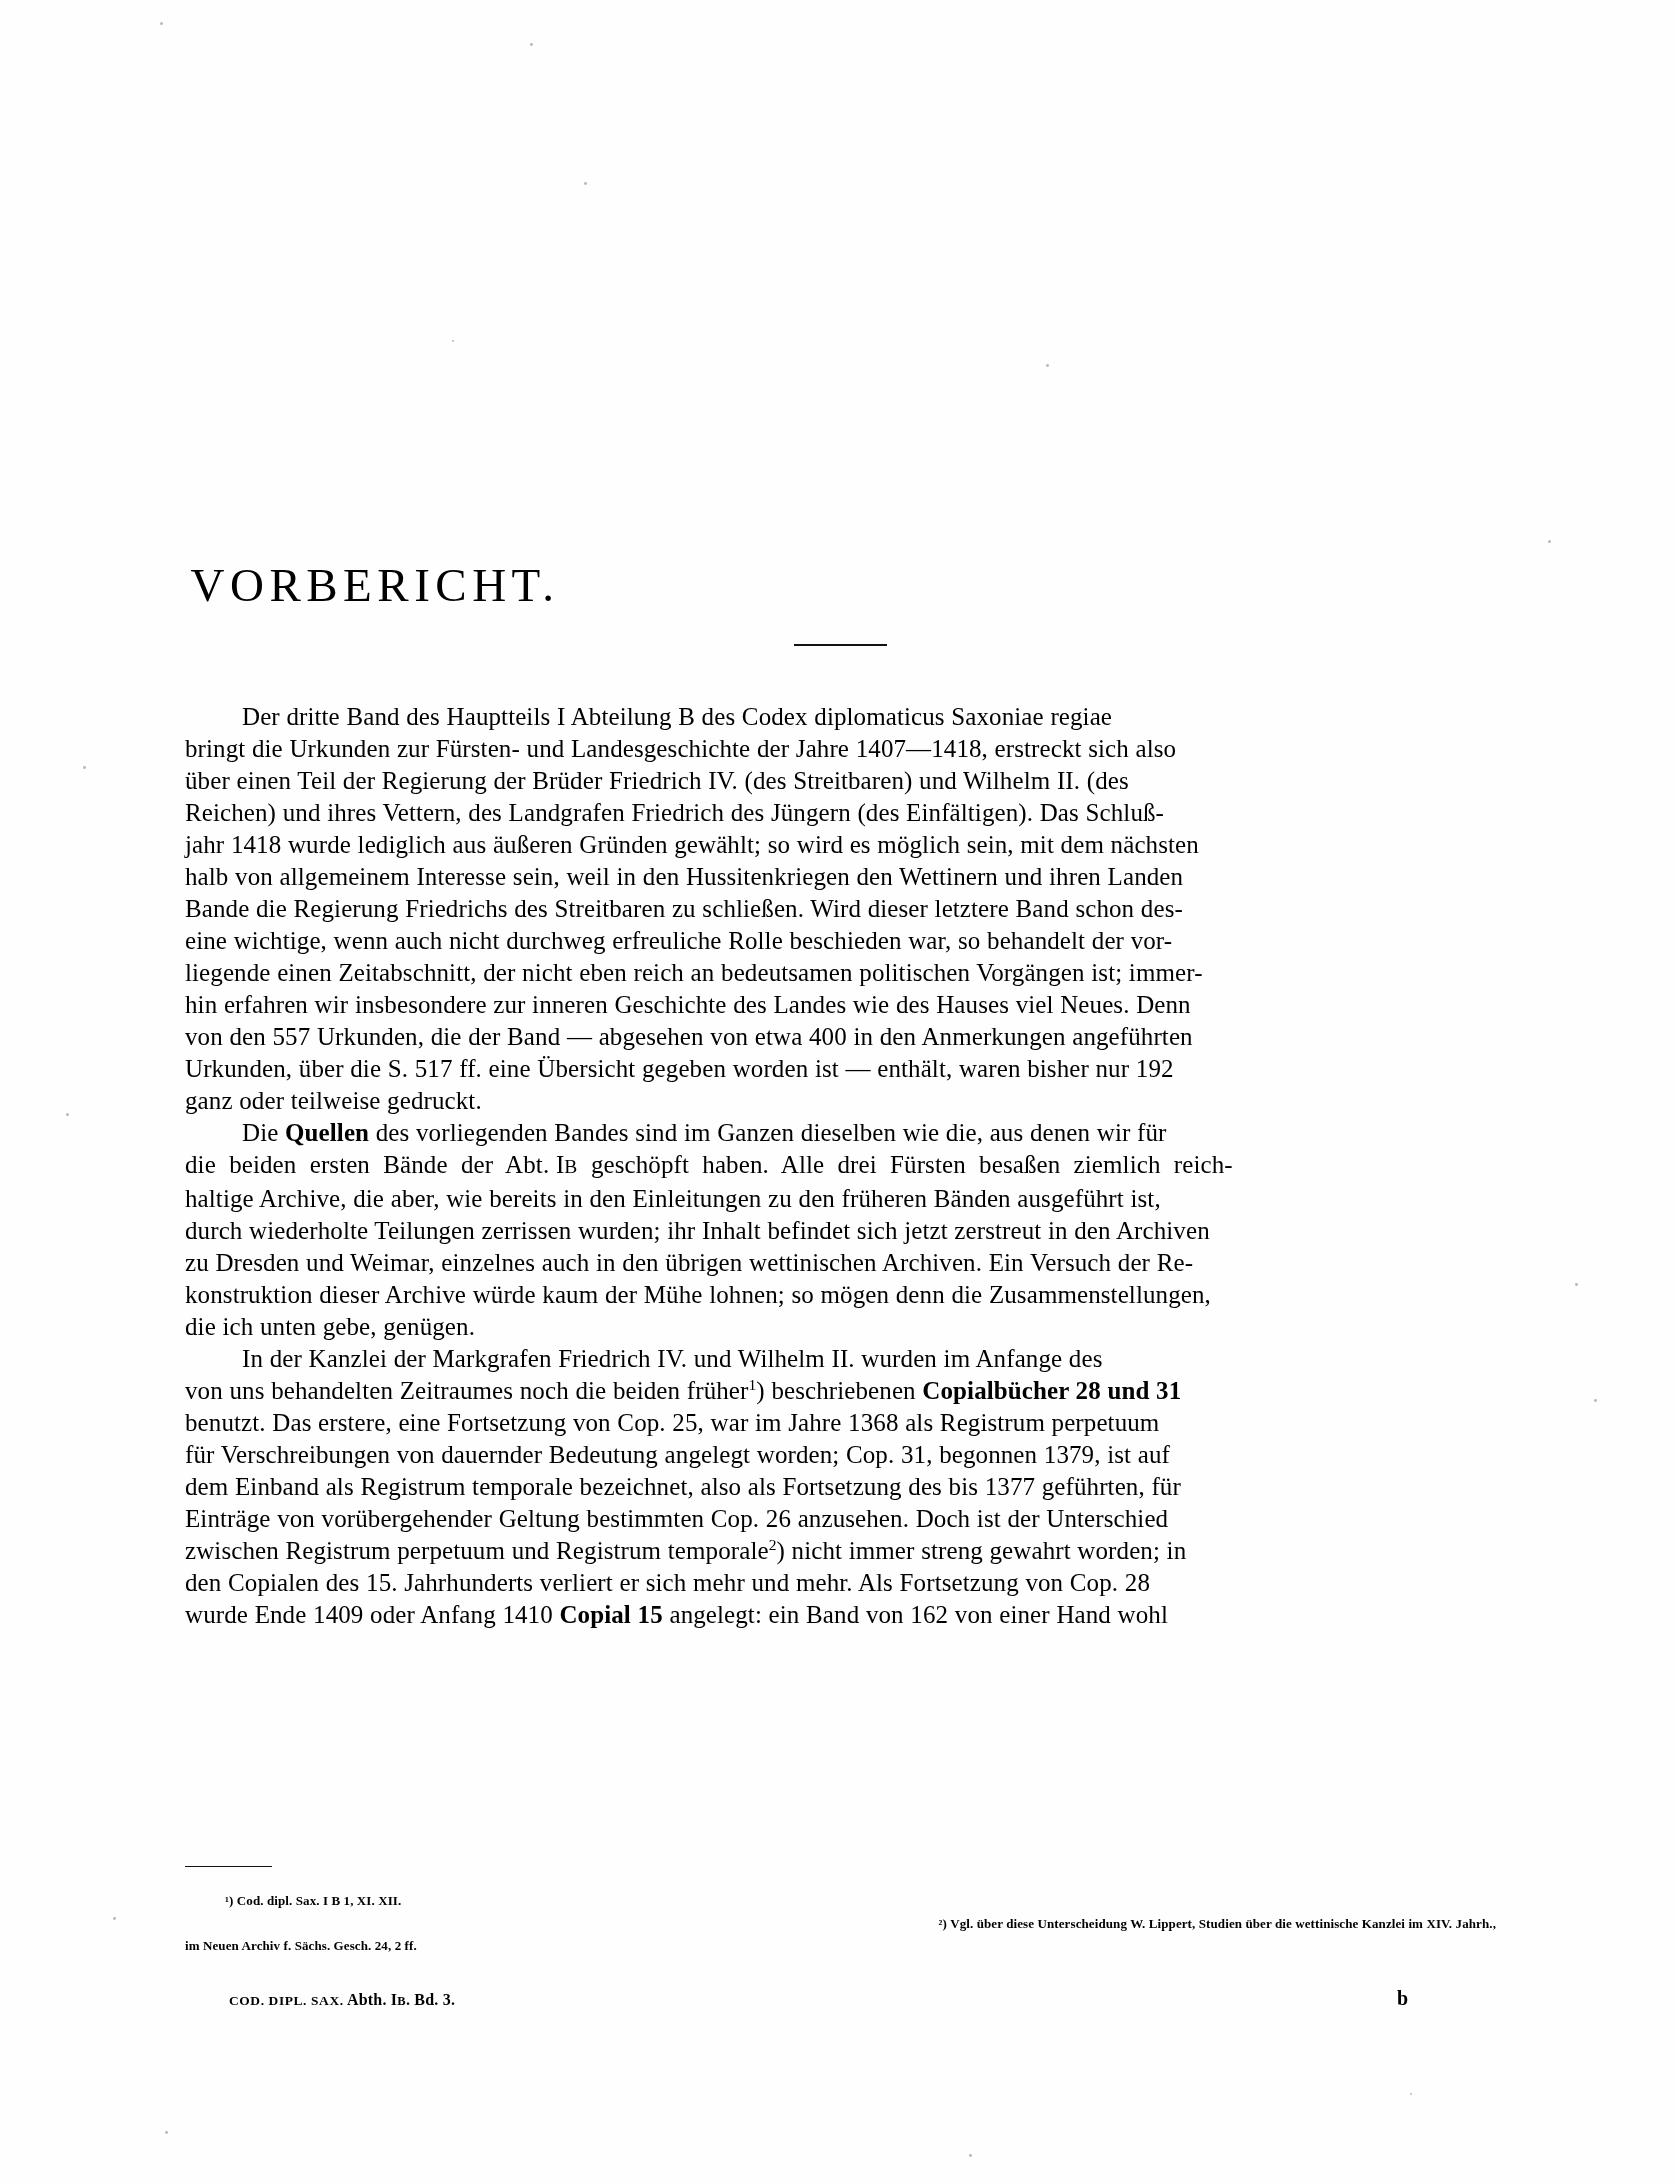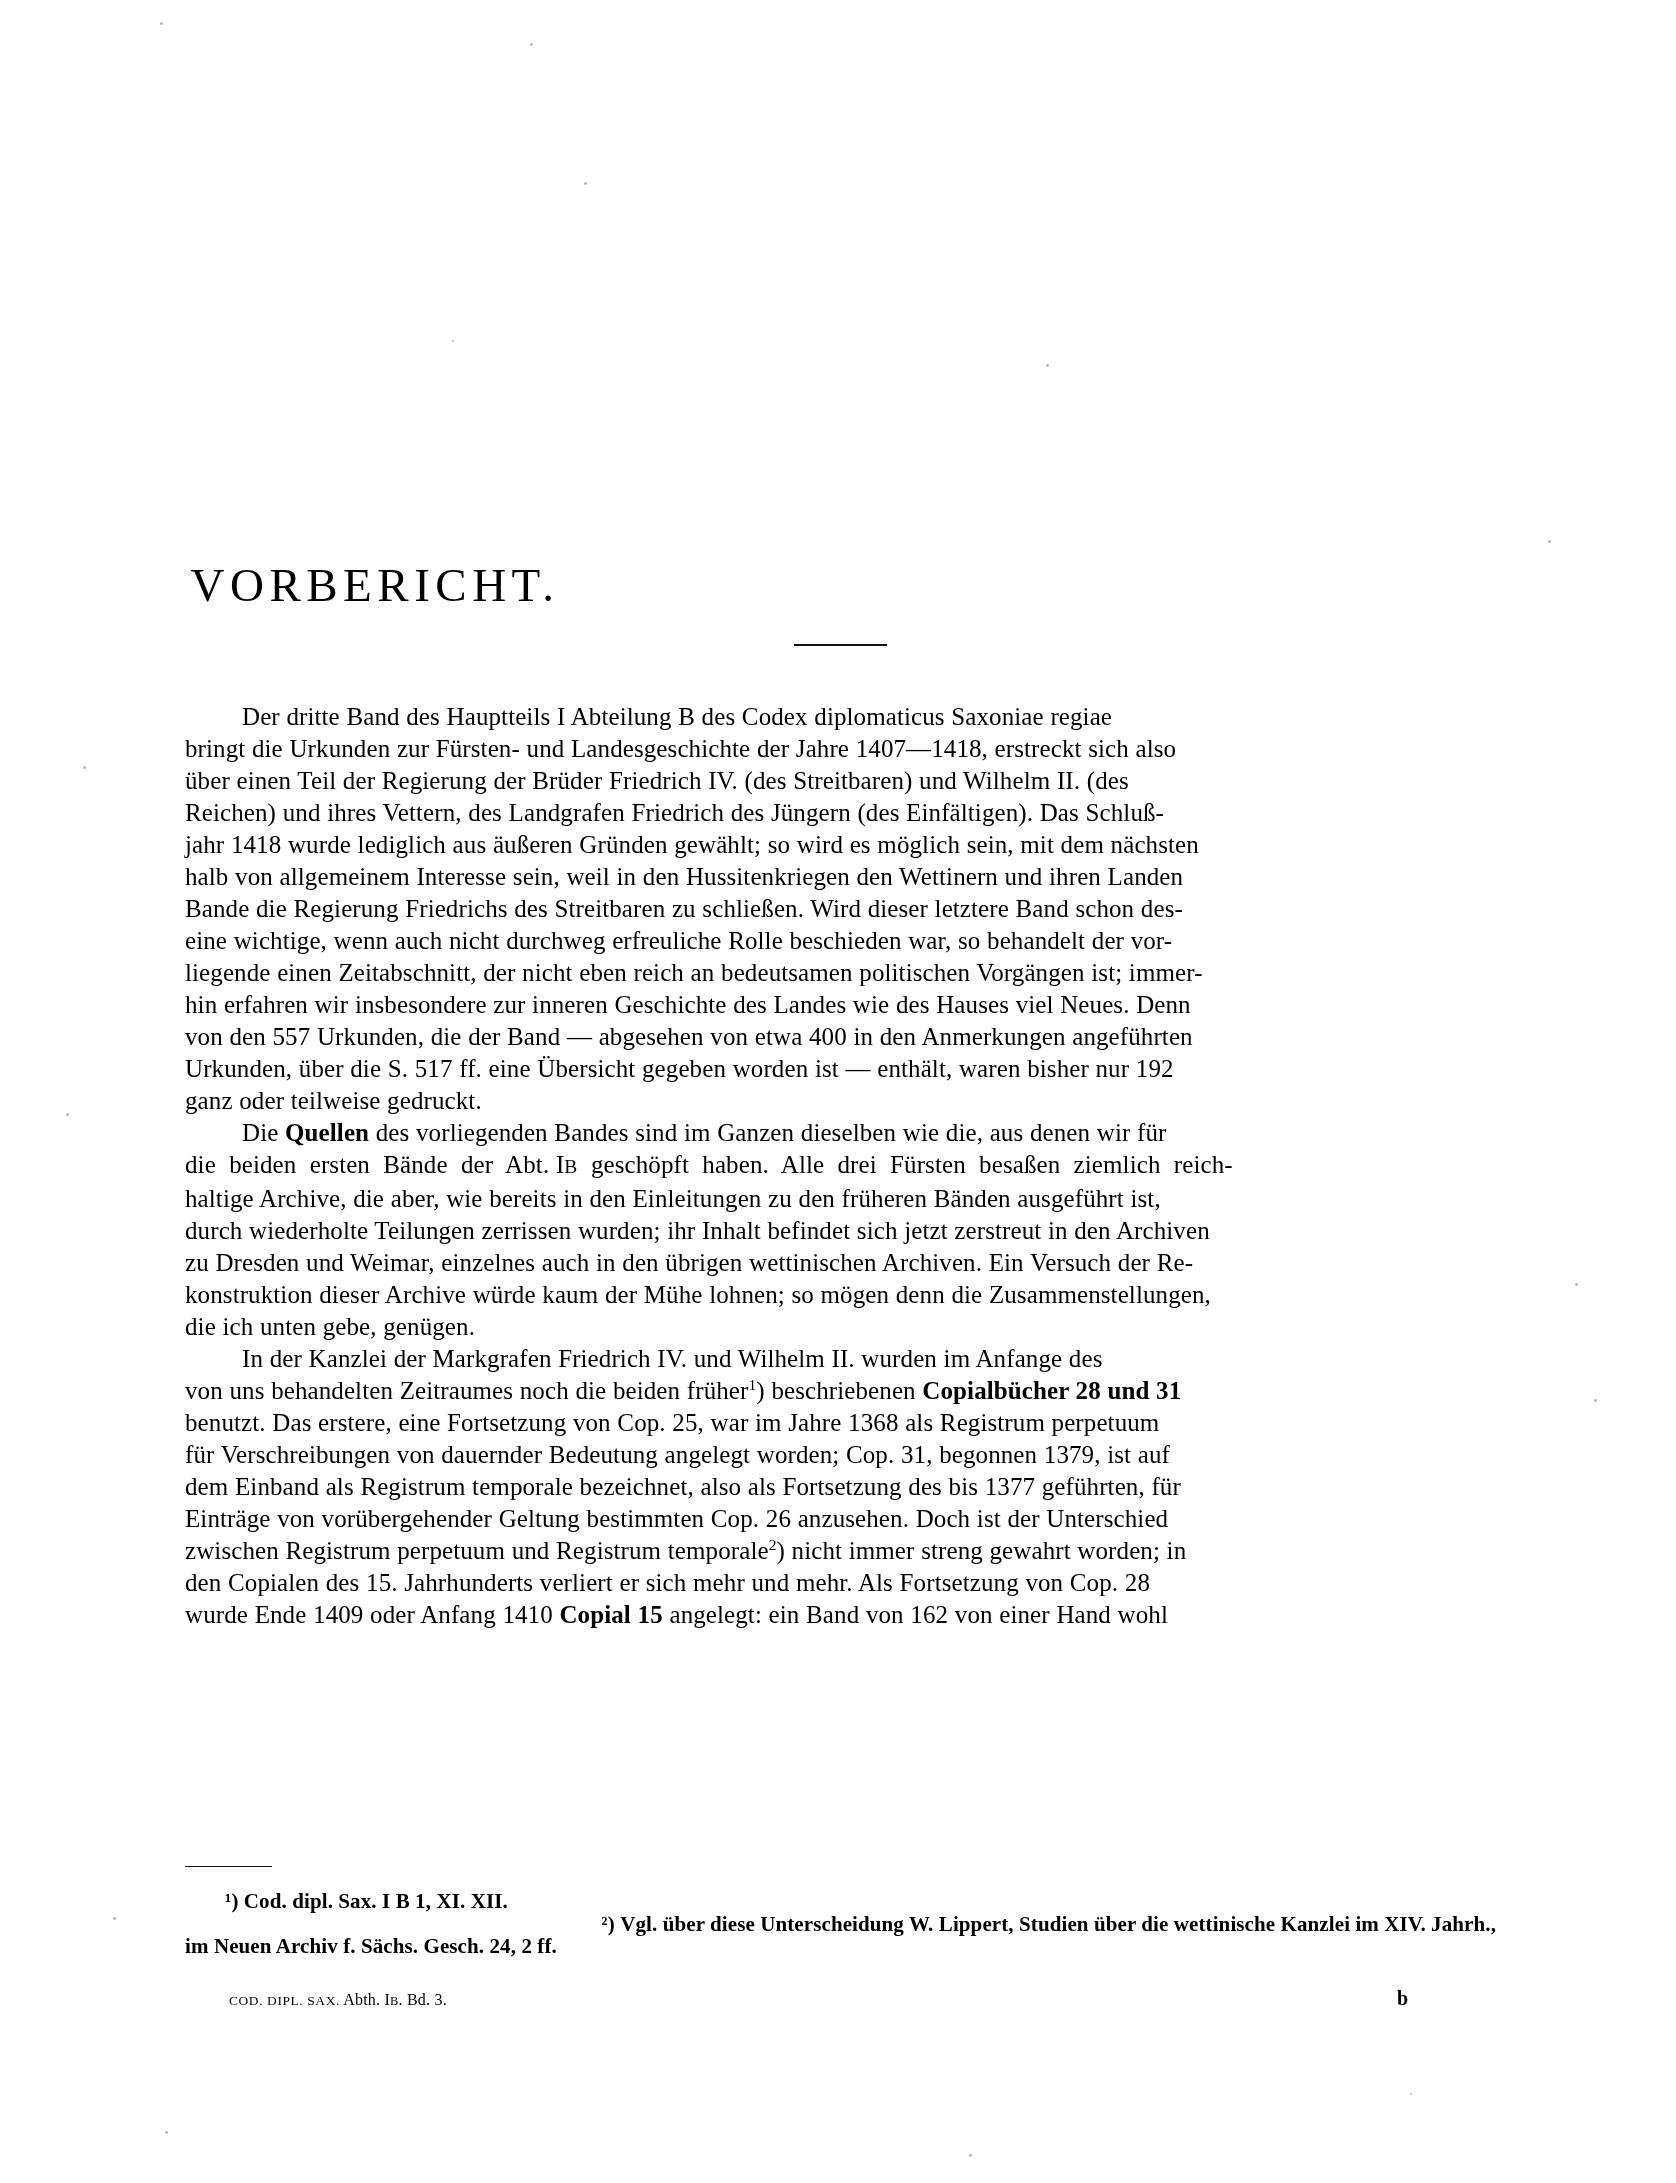--- a/index.html
+++ b/index.html
@@ -104,21 +104,21 @@
     top: 1866px;
     width: 1311px;
   }
   .fn-rule {
     width: 87px;
     height: 1.1px;
     background: #111;
     margin-bottom: 23px;
   }
   .fn-para {
-    font-size: 21px;
+    font-size: 13px;
     line-height: 22.6px;
     font-weight: bold;
     text-align: justify;
     margin: 0;
     letter-spacing: 0.1px;
   }
   .fn-para .fn-indent { display: inline-block; width: 40px; }
   .fn-line-just {
     display: flex;
     justify-content: space-between;
@@ -130,21 +130,21 @@
     position: absolute;
     left: 185px;
     top: 1987px;
     width: 1311px;
     display: flex;
     align-items: baseline;
     justify-content: space-between;
   }
   .footer-left {
     font-size: 16px;
-    font-weight: normal;
+    font-weight: bold;
     letter-spacing: 0.2px;
     padding-left: 44px;
   }
   .footer-left .sc {
     font-size: 0.84em;
     letter-spacing: 0.6px;
   }
   .footer-right {
     font-size: 20px;
     font-weight: bold;

